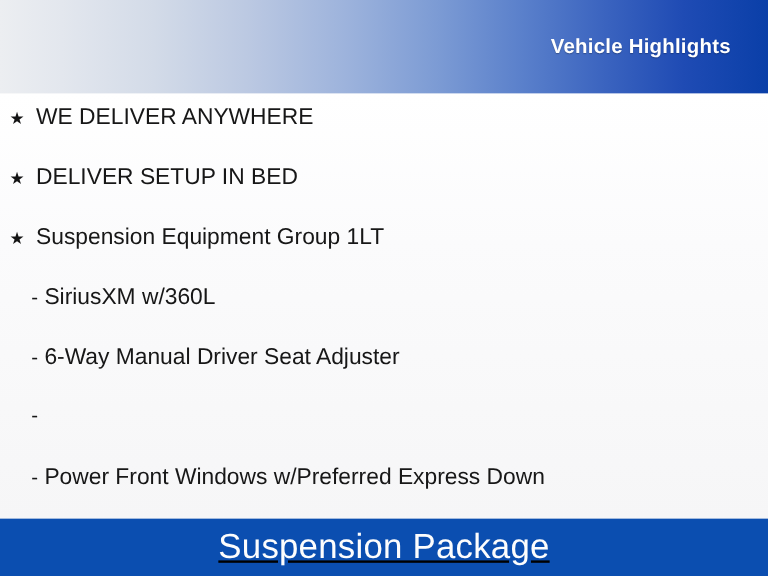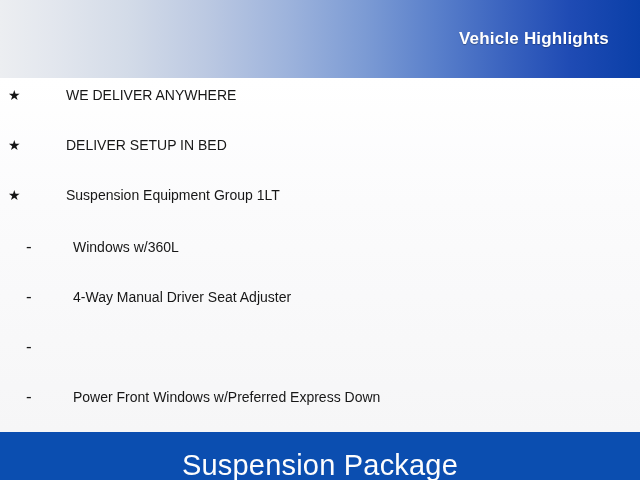--- a/index.html
+++ b/index.html
@@ -75,44 +75,44 @@
     padding-left: 8px;
   }
   .hl-item .bullet {
     width: 22px;
     flex: 0 0 22px;
     font-size: 14px;
     line-height: 1;
     color: #141414;
   }
   .hl-item .hl-text {
-    font-size: 14px;
+    font-size: 19px;
     color: #171717;
     line-height: 1;
     white-space: nowrap;
-    margin-left: 36px;
   }
   .hl-item.sub {
     padding-left: 26px;
   }
   .hl-item.sub .bullet {
     width: 11px;
     flex: 0 0 11px;
     font-size: 17px;
     color: #171717;
   }
 
   
   .footer {
     flex: 0 0 48px;
     height: 48px;
     background: #0b4eb0;
     display: flex;
-    align-items: flex-end;
+    align-items: center;
     justify-content: center;
+    text-decoration: underline;
   }
   .footer-title {
     color: #fdfdfd;
     font-size: 29px;
     font-weight: normal;
     letter-spacing: 0.2px;
     line-height: 1;
     white-space: nowrap;
   }
 </style>
@@ -138,26 +138,26 @@
         <span class="hl-text">DELIVER SETUP IN BED</span>
       </li>
 
       <li class="hl-item">
         <span class="bullet">★</span>
         <span class="hl-text">Suspension Equipment Group 1LT</span>
       </li>
 
       <li class="hl-item sub">
         <span class="bullet">-</span>
-        <span class="hl-text">Windows w/360L</span>
+        <span class="hl-text">SiriusXM w/360L</span>
       </li>
 
       <li class="hl-item sub">
         <span class="bullet">-</span>
-        <span class="hl-text">4-Way Manual Driver Seat Adjuster</span>
+        <span class="hl-text">6-Way Manual Driver Seat Adjuster</span>
       </li>
 
       <li class="hl-item sub">
         <span class="bullet">-</span>
       </li>
 
       <li class="hl-item sub">
         <span class="bullet">-</span>
         <span class="hl-text">Power Front Windows w/Preferred Express Down</span>
       </li>

